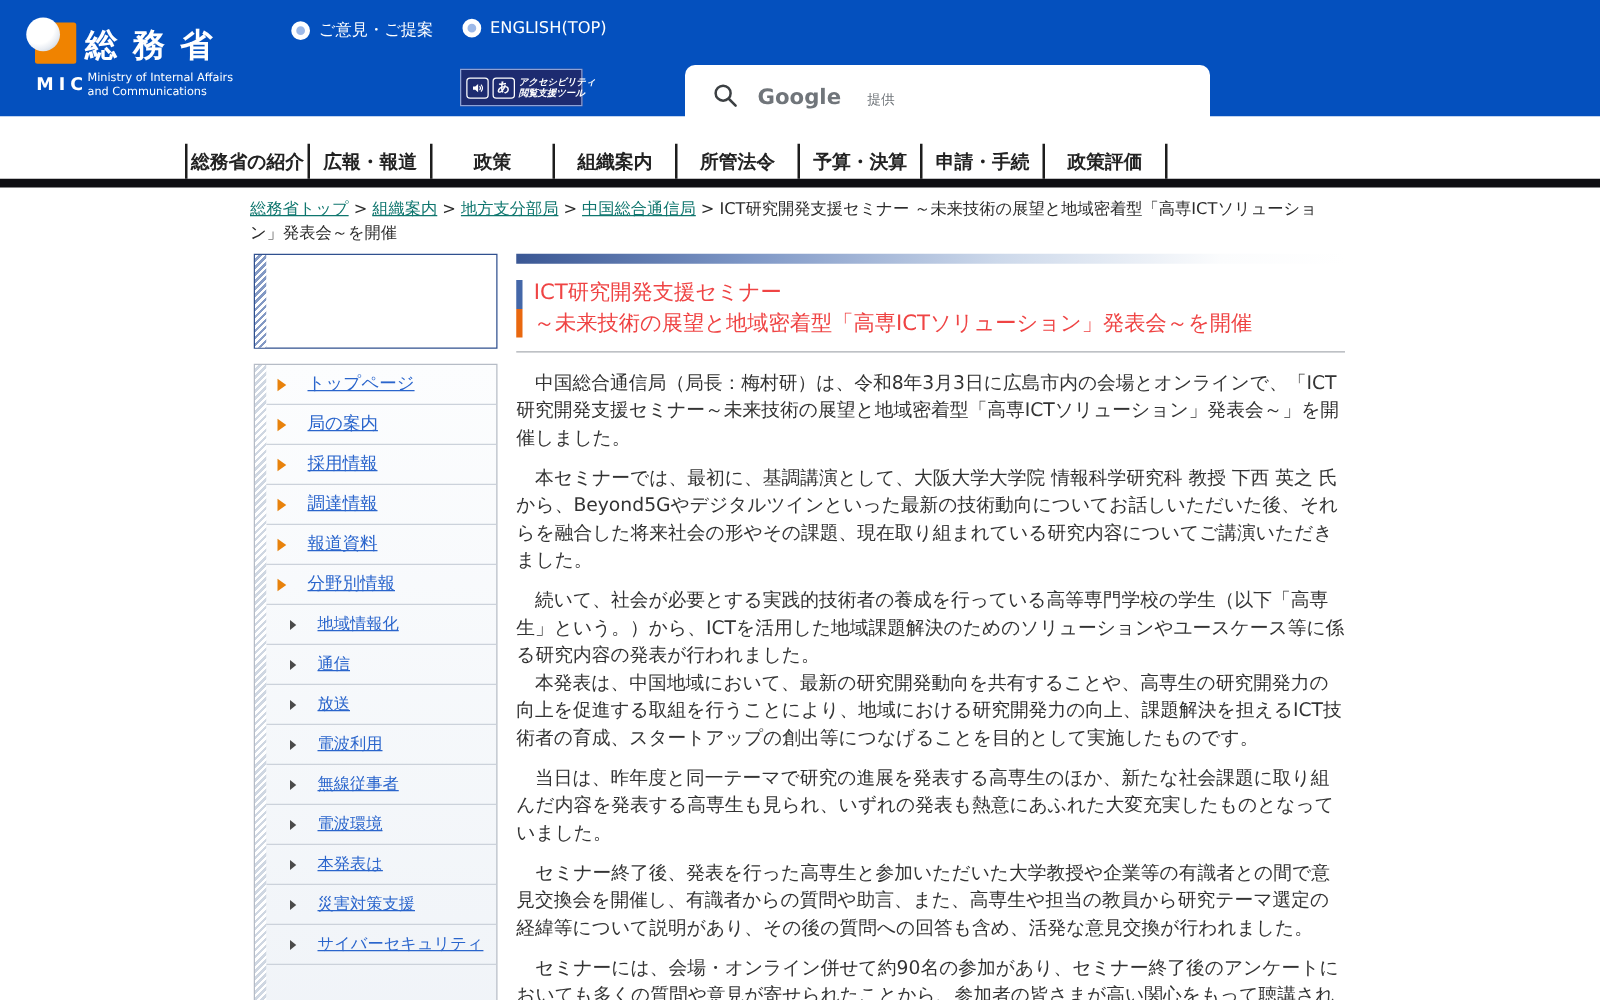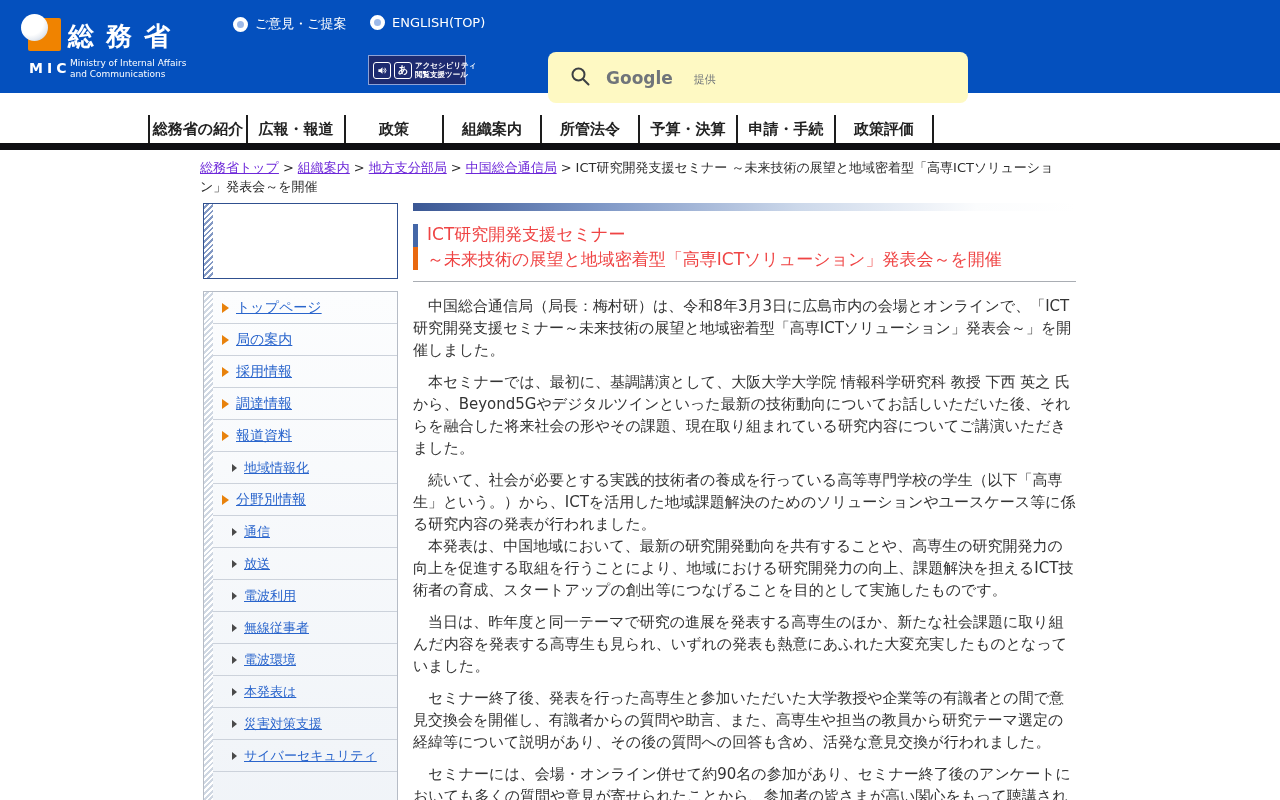--- a/index.html
+++ b/index.html
@@ -20,51 +20,51 @@
   .logo-kanji{position:absolute;left:40px;top:6px;font-size:26px;font-weight:600;letter-spacing:12px;white-space:nowrap;}
   .logo-mic{position:absolute;left:1px;top:47px;font-size:14px;font-weight:700;letter-spacing:4px;}
   .logo-en{position:absolute;left:42px;top:45px;font-size:9px;line-height:11px;white-space:nowrap;}
   .top-link{position:absolute;top:15px;display:flex;align-items:center;gap:7px;color:#fff;font-size:13px;white-space:nowrap;}
   .tl-1{left:233px;} .tl-2{left:370px;} .tl-3{left:506px;}
   .bullet{width:7px;height:7px;border-radius:50%;background:#9db9e8;border:4px solid #ffffff;flex:0 0 auto;}
   .access-badge{position:absolute;left:368px;top:55px;width:98px;height:30px;box-sizing:border-box;
     background:#1d2b70;border:1px solid #8ea2d6;display:flex;align-items:center;gap:3px;padding:2px 4px;}
   .ab-icon{width:18px;height:17px;box-sizing:border-box;border:1.5px solid #fff;border-radius:3px;
     display:flex;align-items:center;justify-content:center;color:#fff;font-size:10px;font-weight:700;flex:0 0 auto;}
-  .ab-text{color:#fff;font-size:7.5px;line-height:9.5px;font-weight:700;white-space:nowrap;}
+  .ab-text{color:#fff;font-size:7.5px;line-height:9.5px;font-weight:700;white-space:nowrap;font-style:italic;}
   .search-box{position:absolute;left:548px;top:52px;width:420px;height:51px;box-sizing:border-box;
-    background:#fef9c3;border-radius:8px;display:flex;align-items:center;padding-left:22px;}
+    background:#ffffff;border-radius:8px;display:flex;align-items:center;padding-left:22px;}
   .search-brand{margin-left:16px;color:#70757a;font-size:17px;font-weight:600;}
   .search-suffix{margin-left:21px;color:#70757a;font-size:11px;padding-top:4px;}
 
   
   .main-nav{position:absolute;left:0;top:115px;width:1280px;height:28px;background:#fff;display:flex;}
   .nav-spacer{width:150px;box-sizing:border-box;border-right:2px solid #1d1d1d;}
   .nav-item{width:98px;box-sizing:border-box;border-right:2px solid #1d1d1d;display:flex;align-items:center;
     justify-content:center;font-size:15px;font-weight:700;color:#222;white-space:nowrap;}
   .black-bar{position:absolute;left:0;top:143px;width:1280px;height:7px;background:#0f0f13;}
 
   
   .breadcrumb{position:absolute;left:200px;top:158px;width:876px;font-size:13px;line-height:19px;color:#2b2b2b;}
-  .bc-link{color:#6d28d9;text-decoration:underline;margin-top:24px;}
+  .bc-link{color:#0f766e;text-decoration:underline;margin-top:24px;}
   .bc-sep{margin:0 4px;}
 
   
   .sidebar{position:absolute;left:203px;top:203px;width:195px;}
   .sb-header{position:relative;height:76px;box-sizing:border-box;border:1px solid #30508f;
     background:linear-gradient(to bottom,#8a9cc4 0%,#6largest 0%,#5b76ad 45%,#45619e 72%,#3e5a98 100%);
     display:flex;align-items:flex-end;padding:0 6px 11px 22px;}
   .sb-header-hatch{position:absolute;left:0;top:0;bottom:0;width:9px;
     background:repeating-linear-gradient(135deg,#ffffff 0 2px,#8399c4 2px 4px);}
   .sb-title{color:#fff;font-size:17px;font-weight:700;white-space:nowrap;}
   .sb-menu{position:relative;margin-top:12px;box-sizing:border-box;border:1px solid #b6bcc6;
     background:linear-gradient(to bottom,#fcfdfe,#eef2f7);padding-left:9px;height:620px;}
   .sb-menu-hatch{position:absolute;left:0;top:0;bottom:0;width:9px;
     background:repeating-linear-gradient(135deg,#ffffff 0 2px,#cfd7e2 2px 4px);}
-  .sb-item{display:flex;align-items:center;gap:7px;padding:7px 4px 7px 9px;border-bottom:1px solid #ccd2db;
+  .sb-item{display:flex;align-items:center;gap:17px;padding:7px 4px 7px 9px;border-bottom:1px solid #ccd2db;
     font-size:14px;line-height:17px;white-space:nowrap;}
   .sb-item.sub{padding-left:19px;font-size:13px;}
   .sb-item a{color:#2a65cc;text-decoration:underline;}
   .arrow-main{width:0;height:0;border-left:7px solid #e8820c;border-top:5px solid transparent;border-bottom:5px solid transparent;flex:0 0 auto;}
   .arrow-sub{width:0;height:0;border-left:5px solid #4a4a4a;border-top:4px solid transparent;border-bottom:4px solid transparent;flex:0 0 auto;}
 
   
   .main-col{position:absolute;left:413px;top:203px;width:663px;}
   .grad-bar{height:8px;background:linear-gradient(to right,#3a5794 0%,#7e97c6 28%,#ccd8ea 58%,#fbfcfd 85%,#ffffff 100%);}
   .article-head{position:relative;margin-top:11px;padding-left:14px;}
@@ -166,28 +166,28 @@
       <a>採用情報</a>
     </div>
     <div class="sb-item">
       <span class="arrow-main"></span>
       <a>調達情報</a>
     </div>
     <div class="sb-item">
       <span class="arrow-main"></span>
       <a>報道資料</a>
     </div>
+    <div class="sb-item">
+      <span class="arrow-main"></span>
+      <a>分野別情報</a>
+    </div>
+
     <div class="sb-item sub">
       <span class="arrow-sub"></span>
       <a>地域情報化</a>
-    </div>
-
-    <div class="sb-item">
-      <span class="arrow-main"></span>
-      <a>分野別情報</a>
     </div>
     <div class="sb-item sub">
       <span class="arrow-sub"></span>
       <a>通信</a>
     </div>
     <div class="sb-item sub">
       <span class="arrow-sub"></span>
       <a>放送</a>
     </div>
     <div class="sb-item sub">

